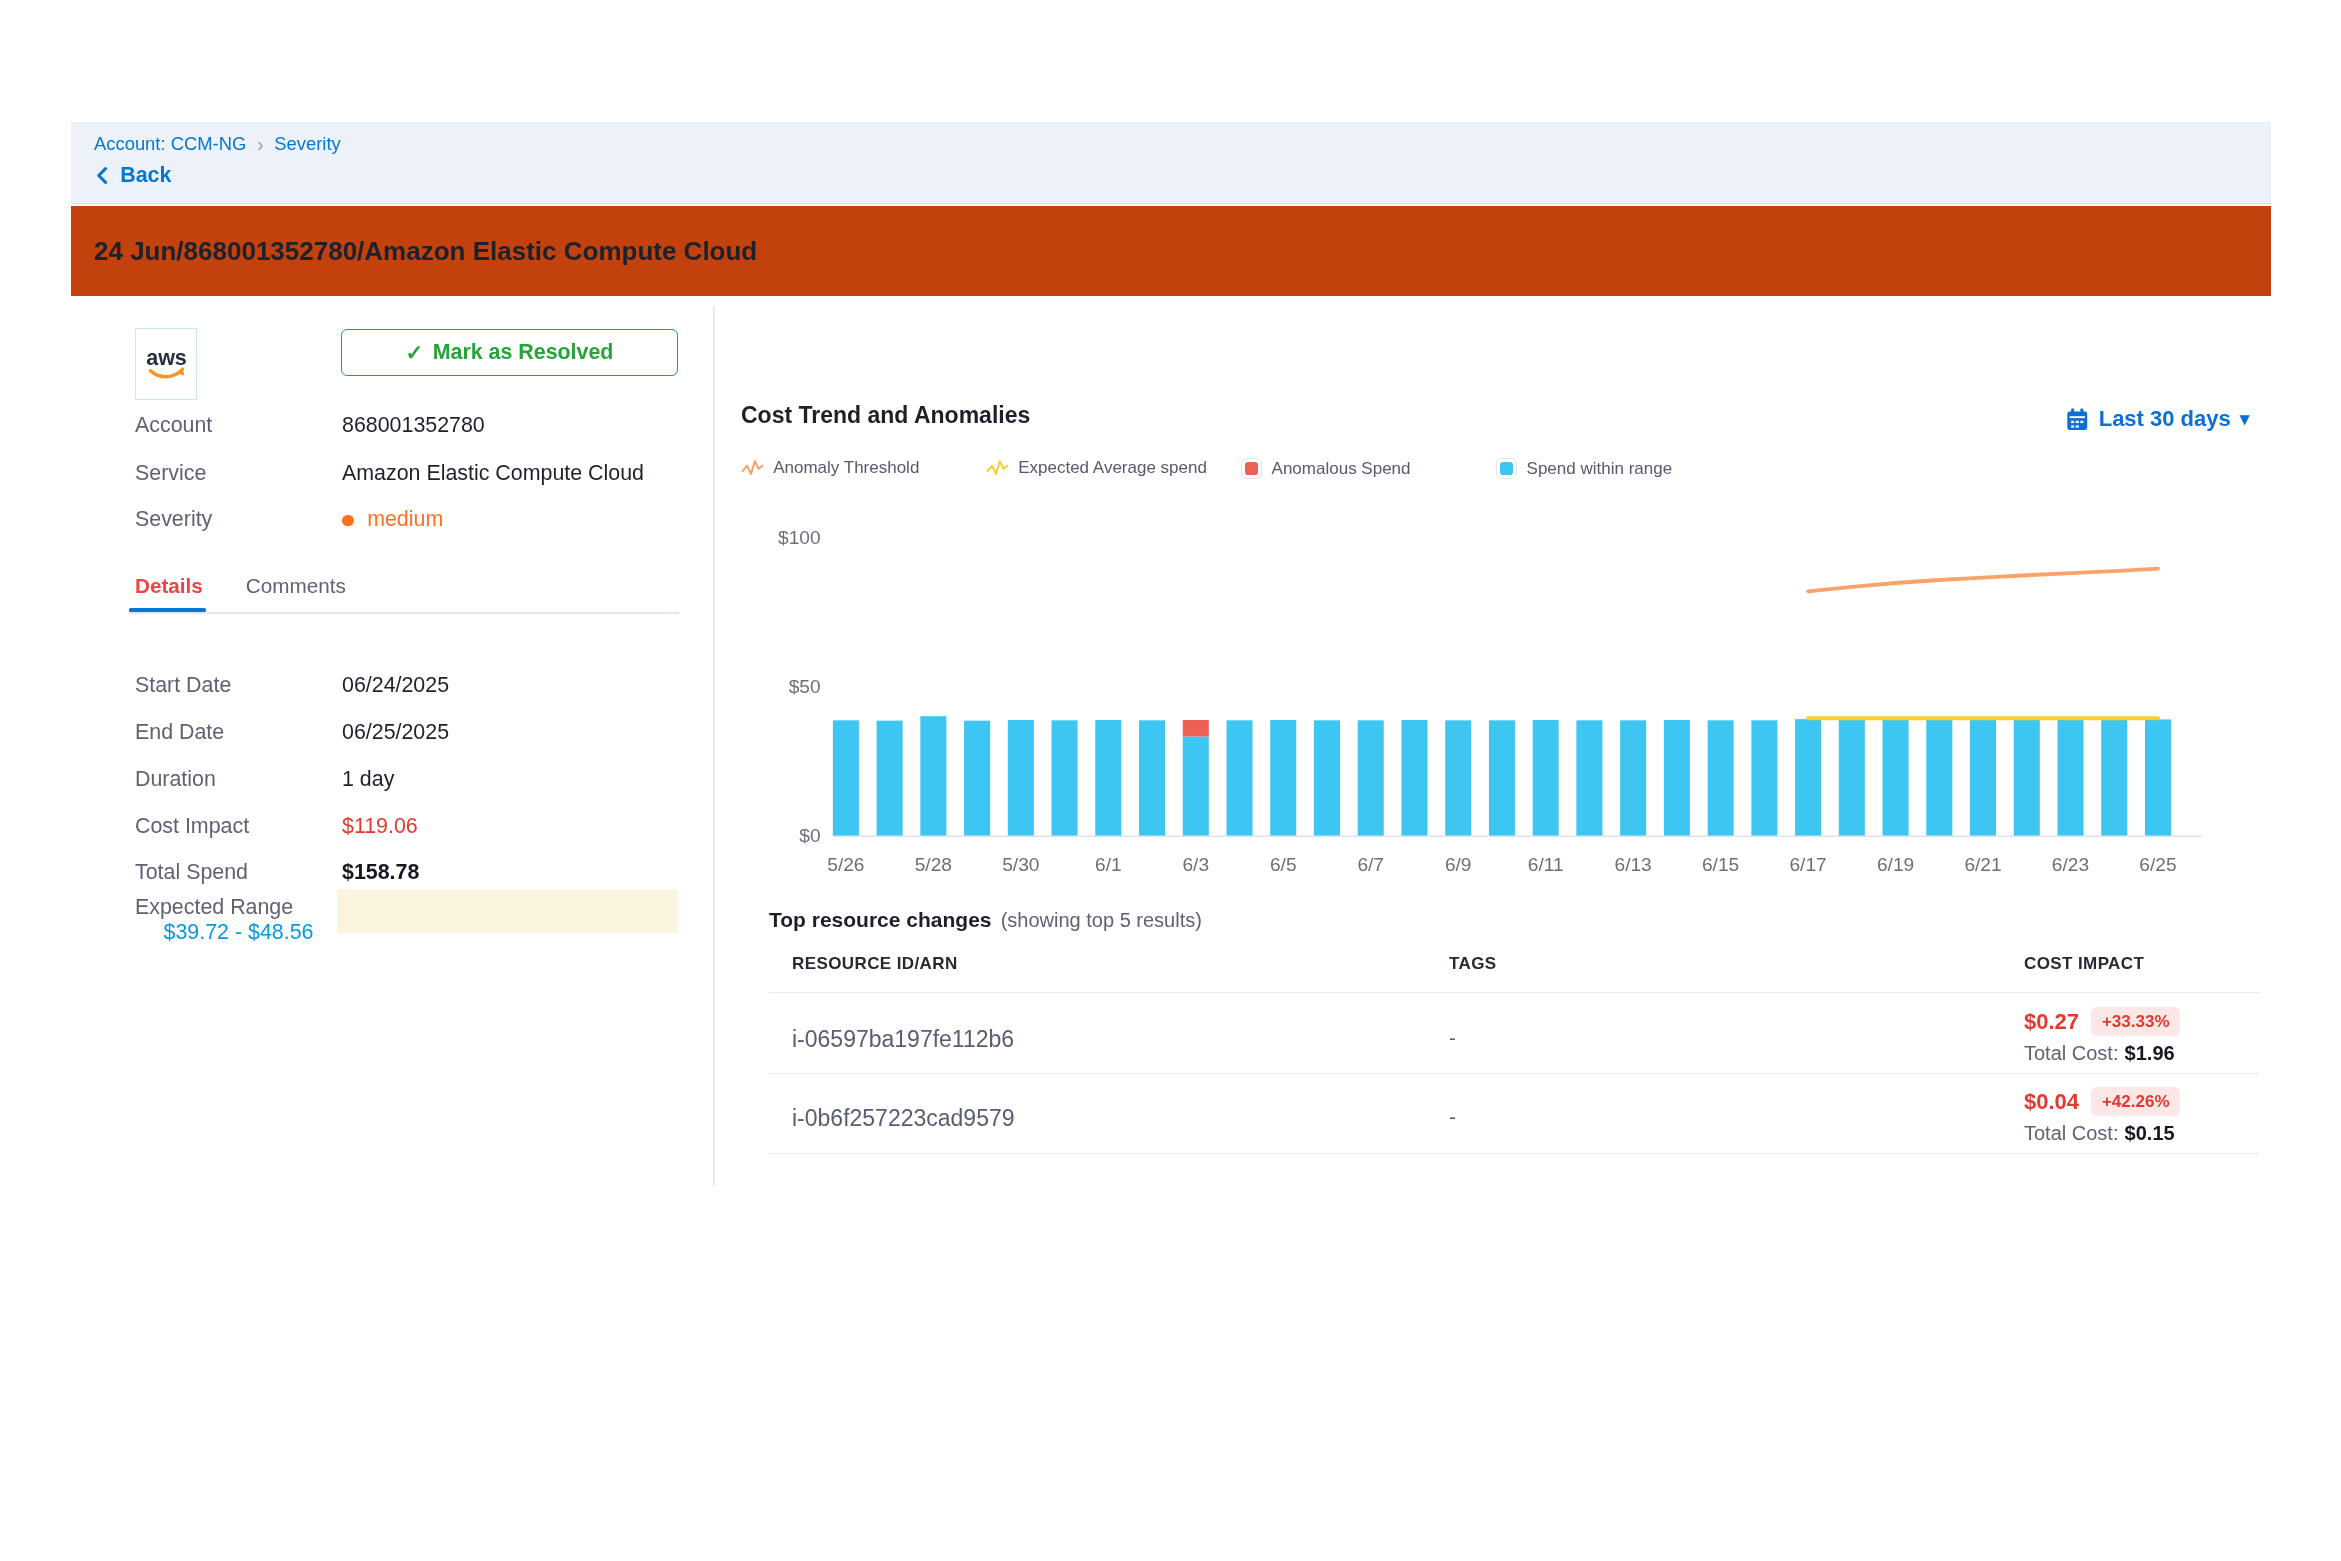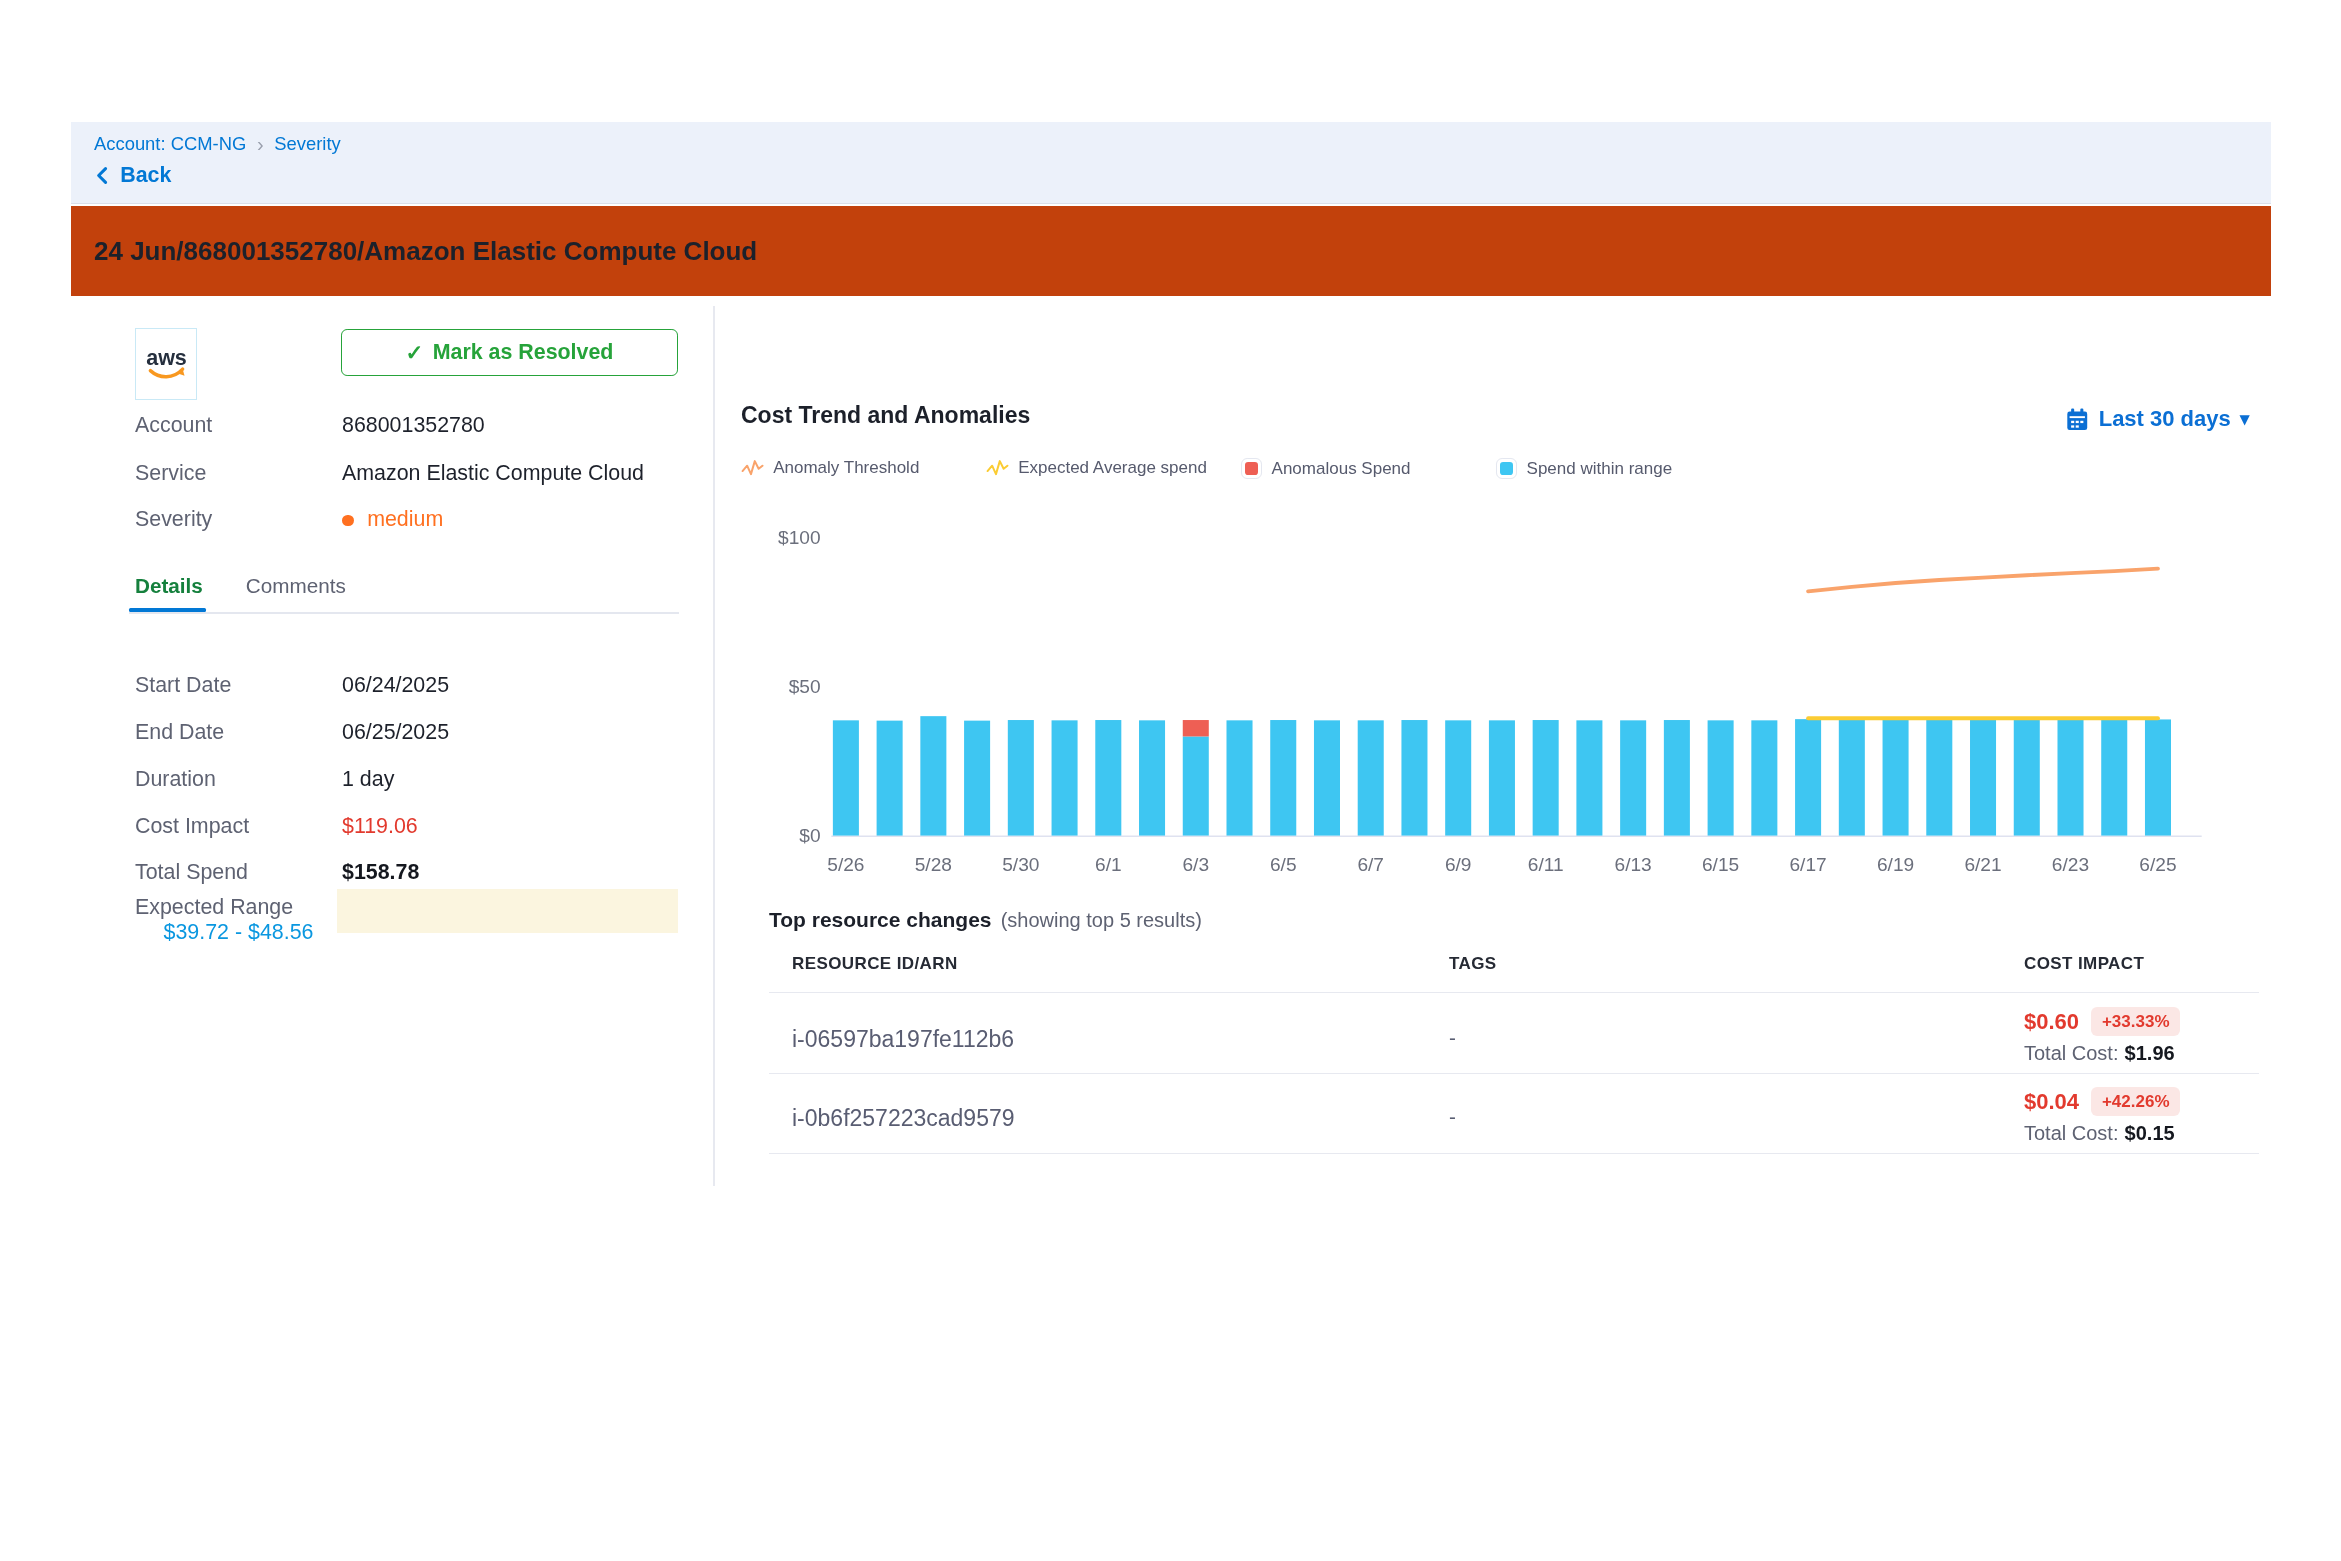--- a/index.html
+++ b/index.html
@@ -25,21 +25,21 @@
     border:1.5px solid #26a33a;border-radius:6.1px;color:#26a33a;font-size:21.4px;font-weight:bold;
     display:flex;align-items:center;justify-content:center;gap:9.2px;box-sizing:border-box;cursor:pointer;}
   .lrow{position:absolute;left:135px;height:31px;font-size:21.4px;display:flex;align-items:center;}
   .lrow .lbl{width:207px;color:#5e6272;}
   .lrow .val{color:#1d212b;}
   .val.danger{color:#e23a2e;}
   .val.bold{font-weight:bold;color:#15181f;}
   .sev-dot{display:inline-block;width:11.5px;height:11.5px;border-radius:50%;background:#ff7020;margin-right:7.7px;}
   .tabs{position:absolute;left:135px;top:574px;display:flex;gap:43px;font-size:20.7px;}
   .tab{color:#5e6272;cursor:pointer;padding-bottom:4.6px;}
-  .tab.active{color:#15803d;font-weight:bold;}
+  .tab.active{color:#ef4444;font-weight:bold;}
   .tab-underline{position:absolute;left:129px;top:608px;width:77px;height:3.8px;background:#0278d5;border-radius:1.5px;}
   .tab-divider{position:absolute;left:129px;top:612px;width:550px;height:1.5px;background:#e4e7ef;}
   .range-highlight{position:absolute;left:337px;top:889px;width:341px;height:44px;background:#fbf5df;}
   .range-text{color:#0a97e0 !important;}
   .v-divider{position:absolute;left:713px;top:306px;width:1.5px;height:880px;background:#e7e9f0;}
 
   
   .feedback-bar{position:absolute;left:741px;top:325px;width:1518px;height:52px;background:#e8e8fb;
     border-radius:7.7px;display:flex;align-items:center;box-sizing:border-box;padding:0 23px;font-size:21.4px;}
   .fb-prompt{color:#4f5366;margin-left:13.8px;}
@@ -272,21 +272,21 @@
 
   <span class="col-head" style="left:792px;">RESOURCE ID/ARN</span>
   <span class="col-head" style="left:1449px;">TAGS</span>
   <span class="col-head" style="left:2024px;">COST IMPACT</span>
 
   <div class="t-divider" style="top:992px;"></div>
 
   <span class="cell-id" style="top:1026px;">i-06597ba197fe112b6</span>
   <span class="cell-tags" style="top:1026px;">-</span>
   <div class="impact-line" style="top:1007px;">
-    <span class="impact-val">$0.60</span>
+    <span class="impact-val">$0.27</span>
     <span class="impact-badge">+33.33%</span>
   </div>
   <div class="total-line" style="top:1042px;">
     <span>Total Cost:</span><b>$1.96</b>
   </div>
   <div class="t-divider" style="top:1073px;"></div>
 
   <span class="cell-id" style="top:1105px;">i-0b6f257223cad9579</span>
   <span class="cell-tags" style="top:1105px;">-</span>
   <div class="impact-line" style="top:1087px;">

